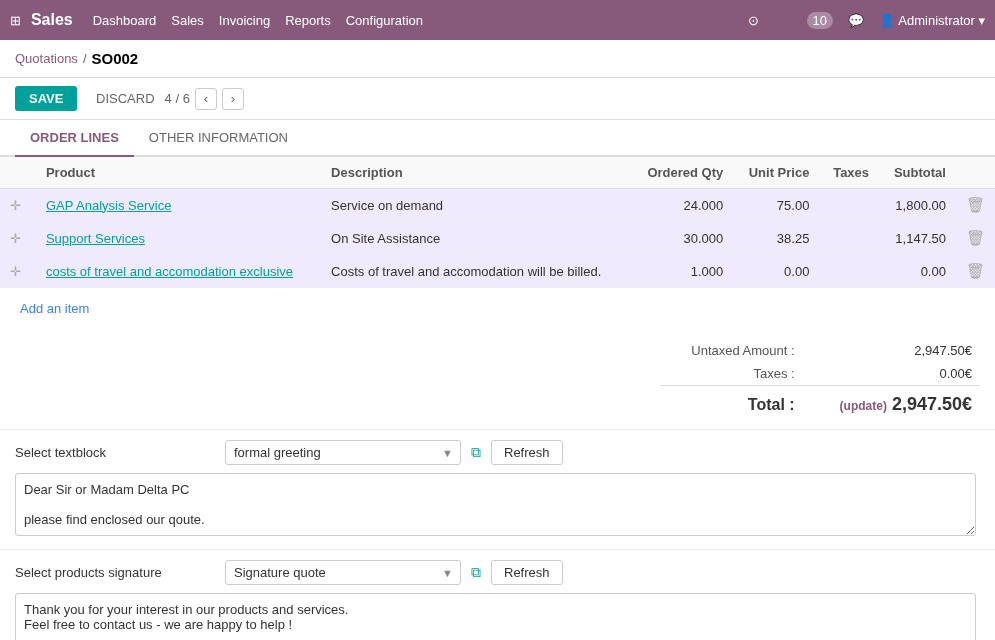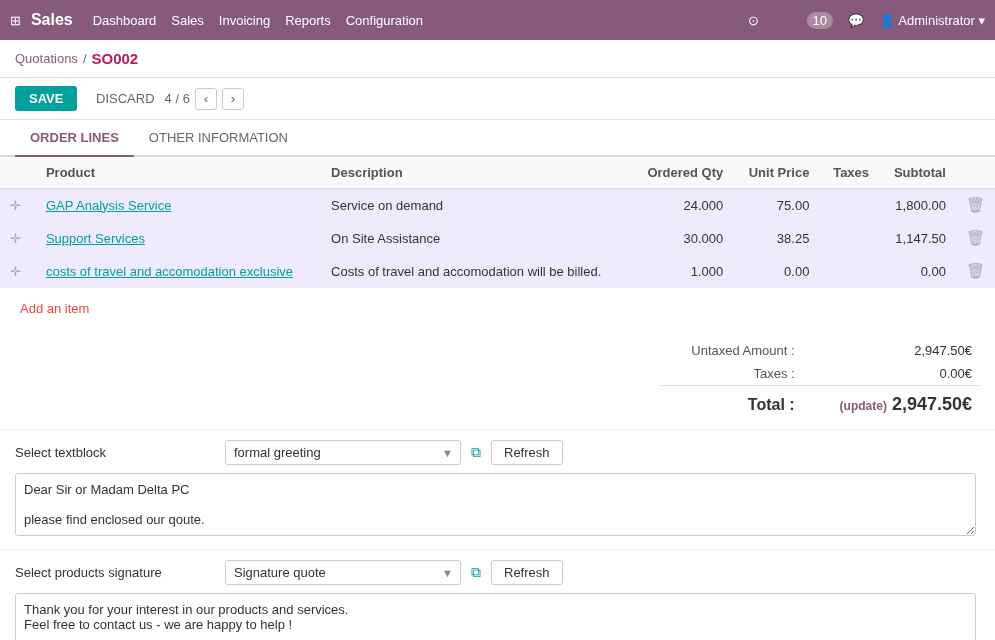--- a/index.html
+++ b/index.html
@@ -24,21 +24,21 @@
     
     .breadcrumb-bar {
       background: white;
       padding: 10px 15px;
       display: flex;
       align-items: center;
       border-bottom: 1px solid #ddd;
     }
     .breadcrumb-bar .breadcrumb-link { color: #875a7b; text-decoration: none; cursor: pointer; }
     .breadcrumb-bar .breadcrumb-sep { margin: 0 5px; color: #666; }
-    .breadcrumb-bar .breadcrumb-current { color: #be185d; font-weight: 600; font-size: 15px; }
+    .breadcrumb-bar .breadcrumb-current { color: #000000; font-weight: 600; font-size: 15px; }
 
     
     .action-bar {
       background: white;
       padding: 8px 15px;
       display: flex;
       align-items: center;
       justify-content: flex-start;
       border-bottom: 1px solid #ddd;
     }
@@ -124,21 +124,21 @@
     .order-table td {
       padding: 7px 10px;
       vertical-align: middle;
     }
     .order-table td.right { text-align: right; }
     .drag-handle { color: #aaa; margin-right: 5px; cursor: grab; }
     .delete-btn { color: #aaa; cursor: pointer; font-size: 15px; }
     .product-link { color: #00a09d; cursor: pointer; text-decoration: underline; }
 
     .add-item-link {
-      color: #ef4444;
+      color: #3b82f6;
       cursor: pointer;
       padding: 8px 10px;
       display: inline-block;
       font-size: 13px;
     }
 
     
     .totals-section {
       padding: 10px 15px;
     }

